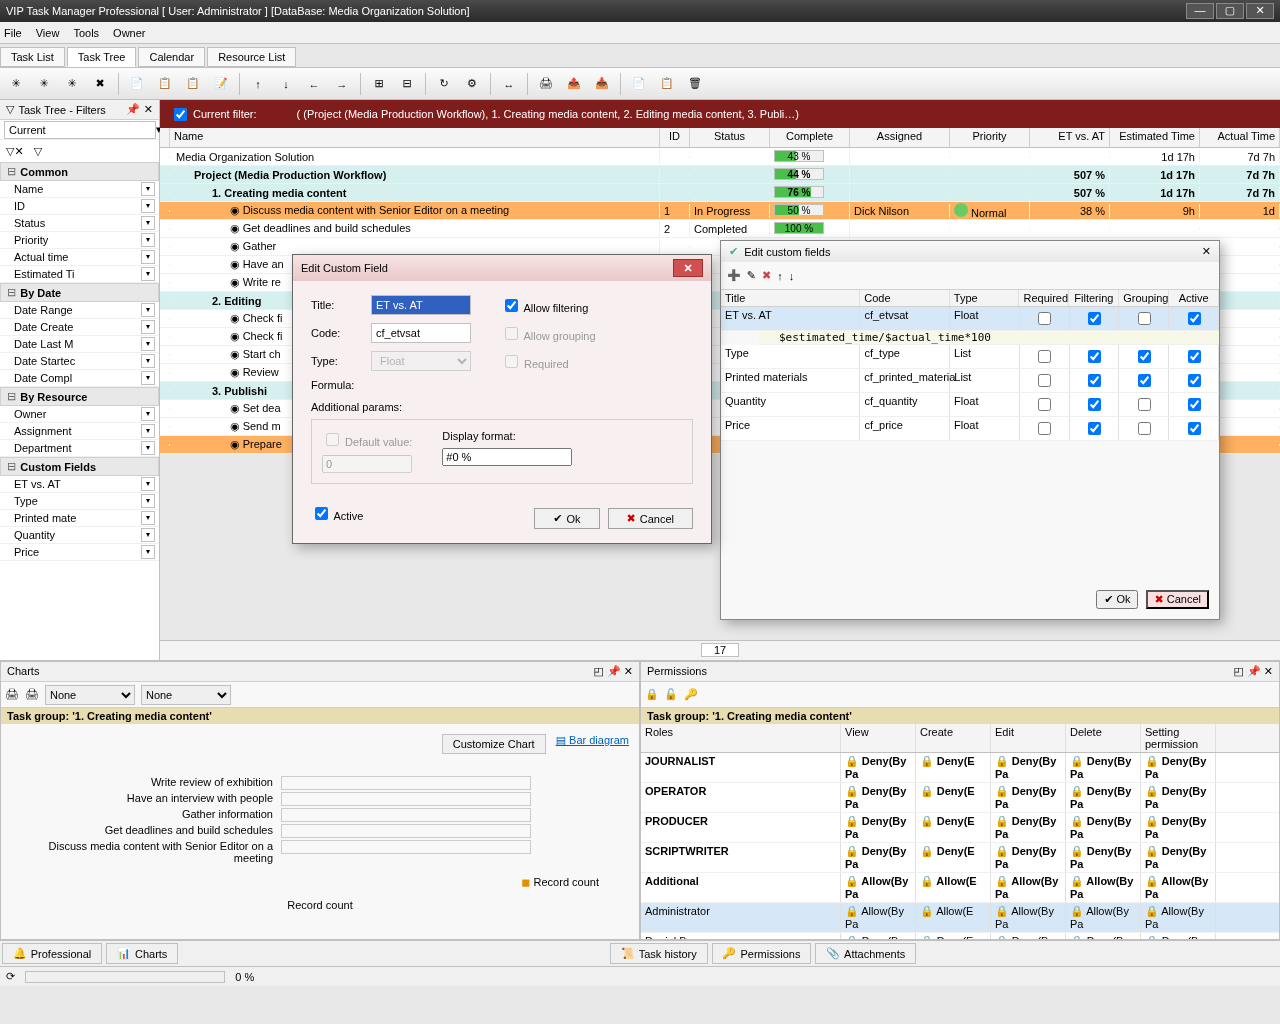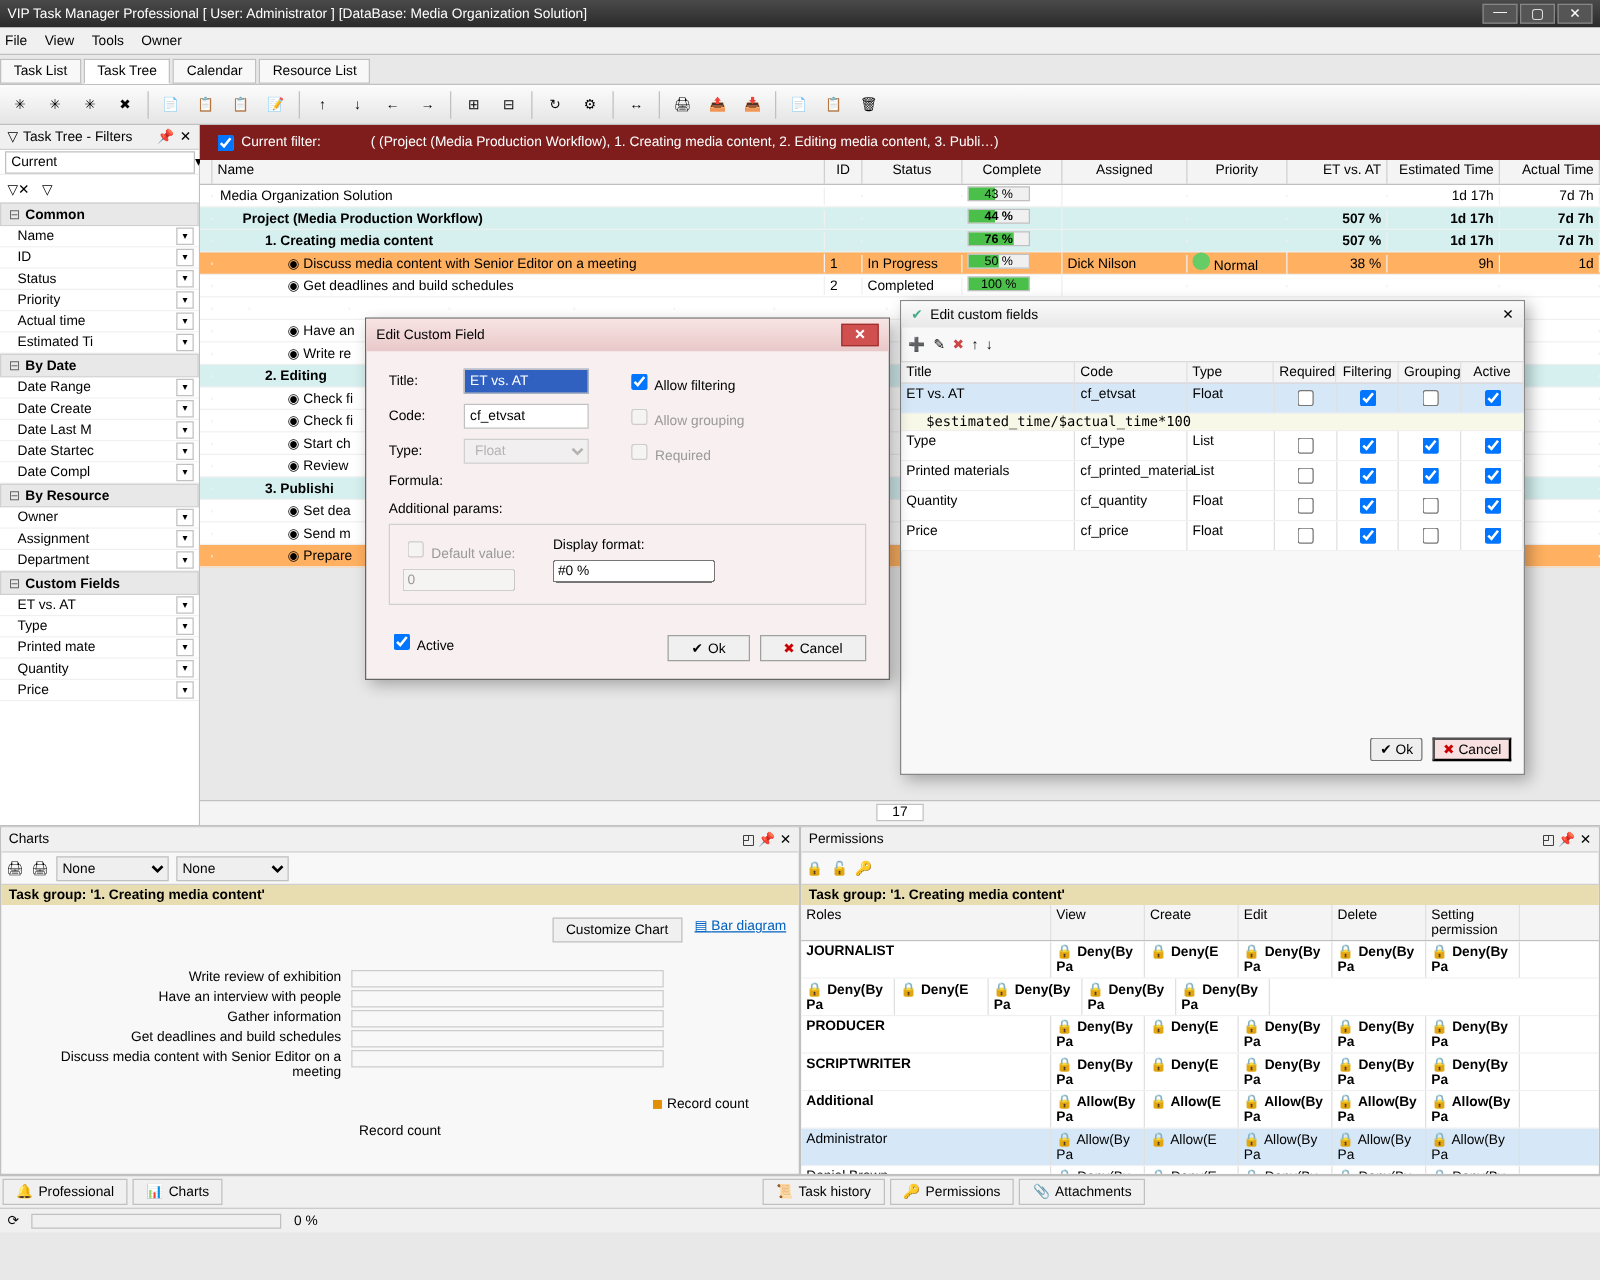--- a/index.html
+++ b/index.html
@@ -91,21 +91,21 @@
 .modal2 .mtb { height: 28px; border-bottom: 1px solid #d0d0d0; display: flex; align-items: center; padding: 0 6px; gap: 6px; }
 .modal2 .mtb span { cursor: pointer; }
 .cfheader { display: flex; background: #f4f4f4; border-bottom: 1px solid #d0d0d0; }
 .cfheader div, .cfrow div { padding: 2px 4px; border-right: 1px solid #e0e0e0; font-size: 11px; }
 .cfcol-title { width: 140px; }
 .cfcol-code { width: 90px; }
 .cfcol-type { width: 70px; }
 .cfcol-ck { width: 50px; text-align: center; }
 .cfrow { display: flex; border-bottom: 1px solid #f0f0f0; background: #fff; }
 .cfrow.sel { background: #d6e8f8; }
-.cfrow.formula { background: #f8f8e8; padding-left: 20px; font-family: monospace; }
+.cfrow.formula { background: #f8f8e8; padding-left: 20px; font-family: monospace; margin-left: 38px; }
 .icon-circle { width: 14px; height: 14px; border-radius: 50%; display: inline-block; }
 </style>
 </head>
 <body>
 
 <div class="titlebar">
   <span>VIP Task Manager Professional [ User: Administrator ]   [DataBase: Media Organization Solution]</span>
   <div class="buttons">
     <div>—</div>
     <div>▢</div>
@@ -345,20 +345,21 @@
           <div class="col-status">Completed</div>
           <div class="col-complete"><span class="progress"><span class="bar" style="width: 100%;"></span><span class="txt">100 %</span></span></div>
           <div class="col-assigned"></div>
           <div class="col-priority"></div>
           <div class="col-etat"></div>
           <div class="col-est"></div>
           <div class="col-act"></div>
         </div>
         <div class="gridrow task-white">
           <div style="width: 10px;"></div>
+          <div class="col-name" style="padding-left: 60px;">◉ Gather</div>
           <div class="col-id"></div>
           <div class="col-status"></div>
           <div class="col-complete"></div>
           <div class="col-assigned"></div>
           <div class="col-priority"></div>
           <div class="col-etat"></div>
           <div class="col-est"></div>
           <div class="col-act"></div>
         </div>
         <div class="gridrow task-white">
@@ -564,20 +565,21 @@
     <div id="permrows" style="flex:1;overflow:hidden">
         <div class="perm-row bold">
           <div class="perm-col-role">JOURNALIST</div>
           <div class="perm-col">🔒 Deny(By Pa</div>
           <div class="perm-col">🔒 Deny(E</div>
           <div class="perm-col">🔒 Deny(By Pa</div>
           <div class="perm-col">🔒 Deny(By Pa</div>
           <div class="perm-col">🔒 Deny(By Pa</div>
         </div>
         <div class="perm-row bold">
+          <div class="perm-col-role">OPERATOR</div>
           <div class="perm-col">🔒 Deny(By Pa</div>
           <div class="perm-col">🔒 Deny(E</div>
           <div class="perm-col">🔒 Deny(By Pa</div>
           <div class="perm-col">🔒 Deny(By Pa</div>
           <div class="perm-col">🔒 Deny(By Pa</div>
         </div>
         <div class="perm-row bold">
           <div class="perm-col-role">PRODUCER</div>
           <div class="perm-col">🔒 Deny(By Pa</div>
           <div class="perm-col">🔒 Deny(E</div>

